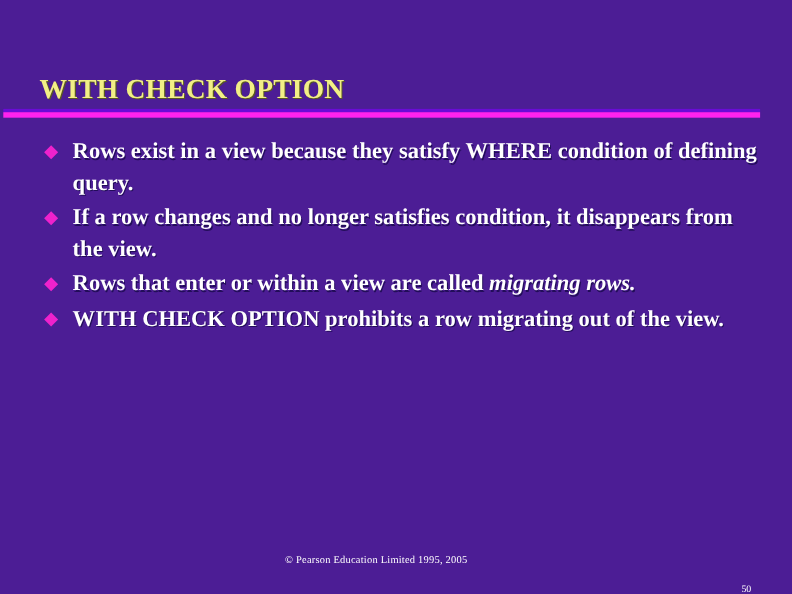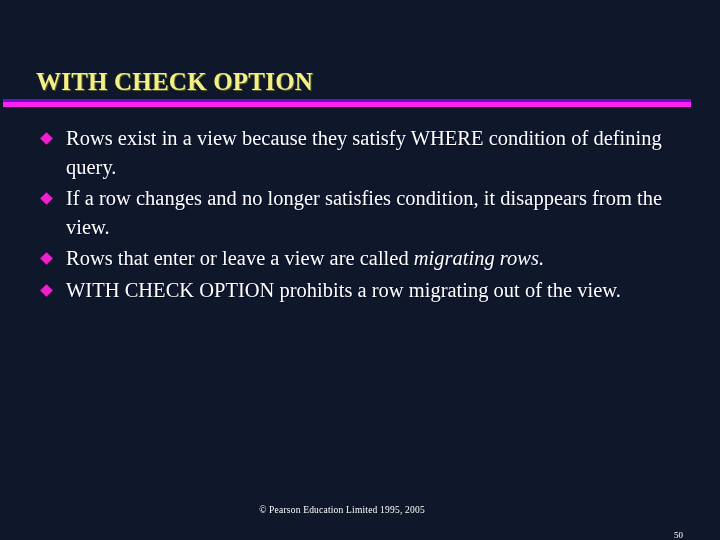--- a/index.html
+++ b/index.html
@@ -11,21 +11,21 @@
     width: 720px;
     height: 540px;
     background: #0000ff;
     font-family: "Liberation Serif", "DejaVu Serif", serif;
     overflow: hidden;
   }
   .slide {
     position: relative;
     width: 720px;
     height: 540px;
-    background: #0f172a;
+    background: #4c1d95;
     box-sizing: border-box;
   }
 
   
   .title-block {
     position: absolute;
     left: 36px;
     top: 68px;
     width: 660px;
   }
@@ -80,21 +80,21 @@
     position: absolute;
     left: 6px;
     top: 10px;
     width: 9px;
     height: 9px;
     background: #ee22cc;
     transform: rotate(45deg);
   }
   .bullet-text {
     font-family: "Liberation Serif", "DejaVu Serif", serif;
-    font-weight: normal;
+    font-weight: bold;
     font-size: 20.5px;
     line-height: 28.5px;
     color: #ffffff;
     margin: 0;
     text-shadow: 1px 1px 0 rgba(0,0,40,0.55);
   }
   .bullet-text.justify {
     text-align: justify;
   }
   .bullet-text .it {
@@ -150,21 +150,21 @@
     </div>
 
     <div class="bullet-row">
       <span class="bullet-mark"></span>
       <p class="bullet-text">If a row changes and no longer satisfies condition, it disappears from the view.</p>
     </div>
 
 
     <div class="bullet-row">
       <span class="bullet-mark"></span>
-      <p class="bullet-text justify"><span>Rows that enter or leave a view are called </span><span class="it">migrating rows.</span></p>
+      <p class="bullet-text justify"><span>Rows that enter or within a view are called </span><span class="it">migrating rows.</span></p>
     </div>
 
     <div class="bullet-row">
       <span class="bullet-mark"></span>
       <p class="bullet-text">WITH CHECK OPTION prohibits a row migrating out of the view.</p>
     </div>
 
   </div>
 
   <div class="footer-note">© Pearson Education Limited 1995, 2005</div>

